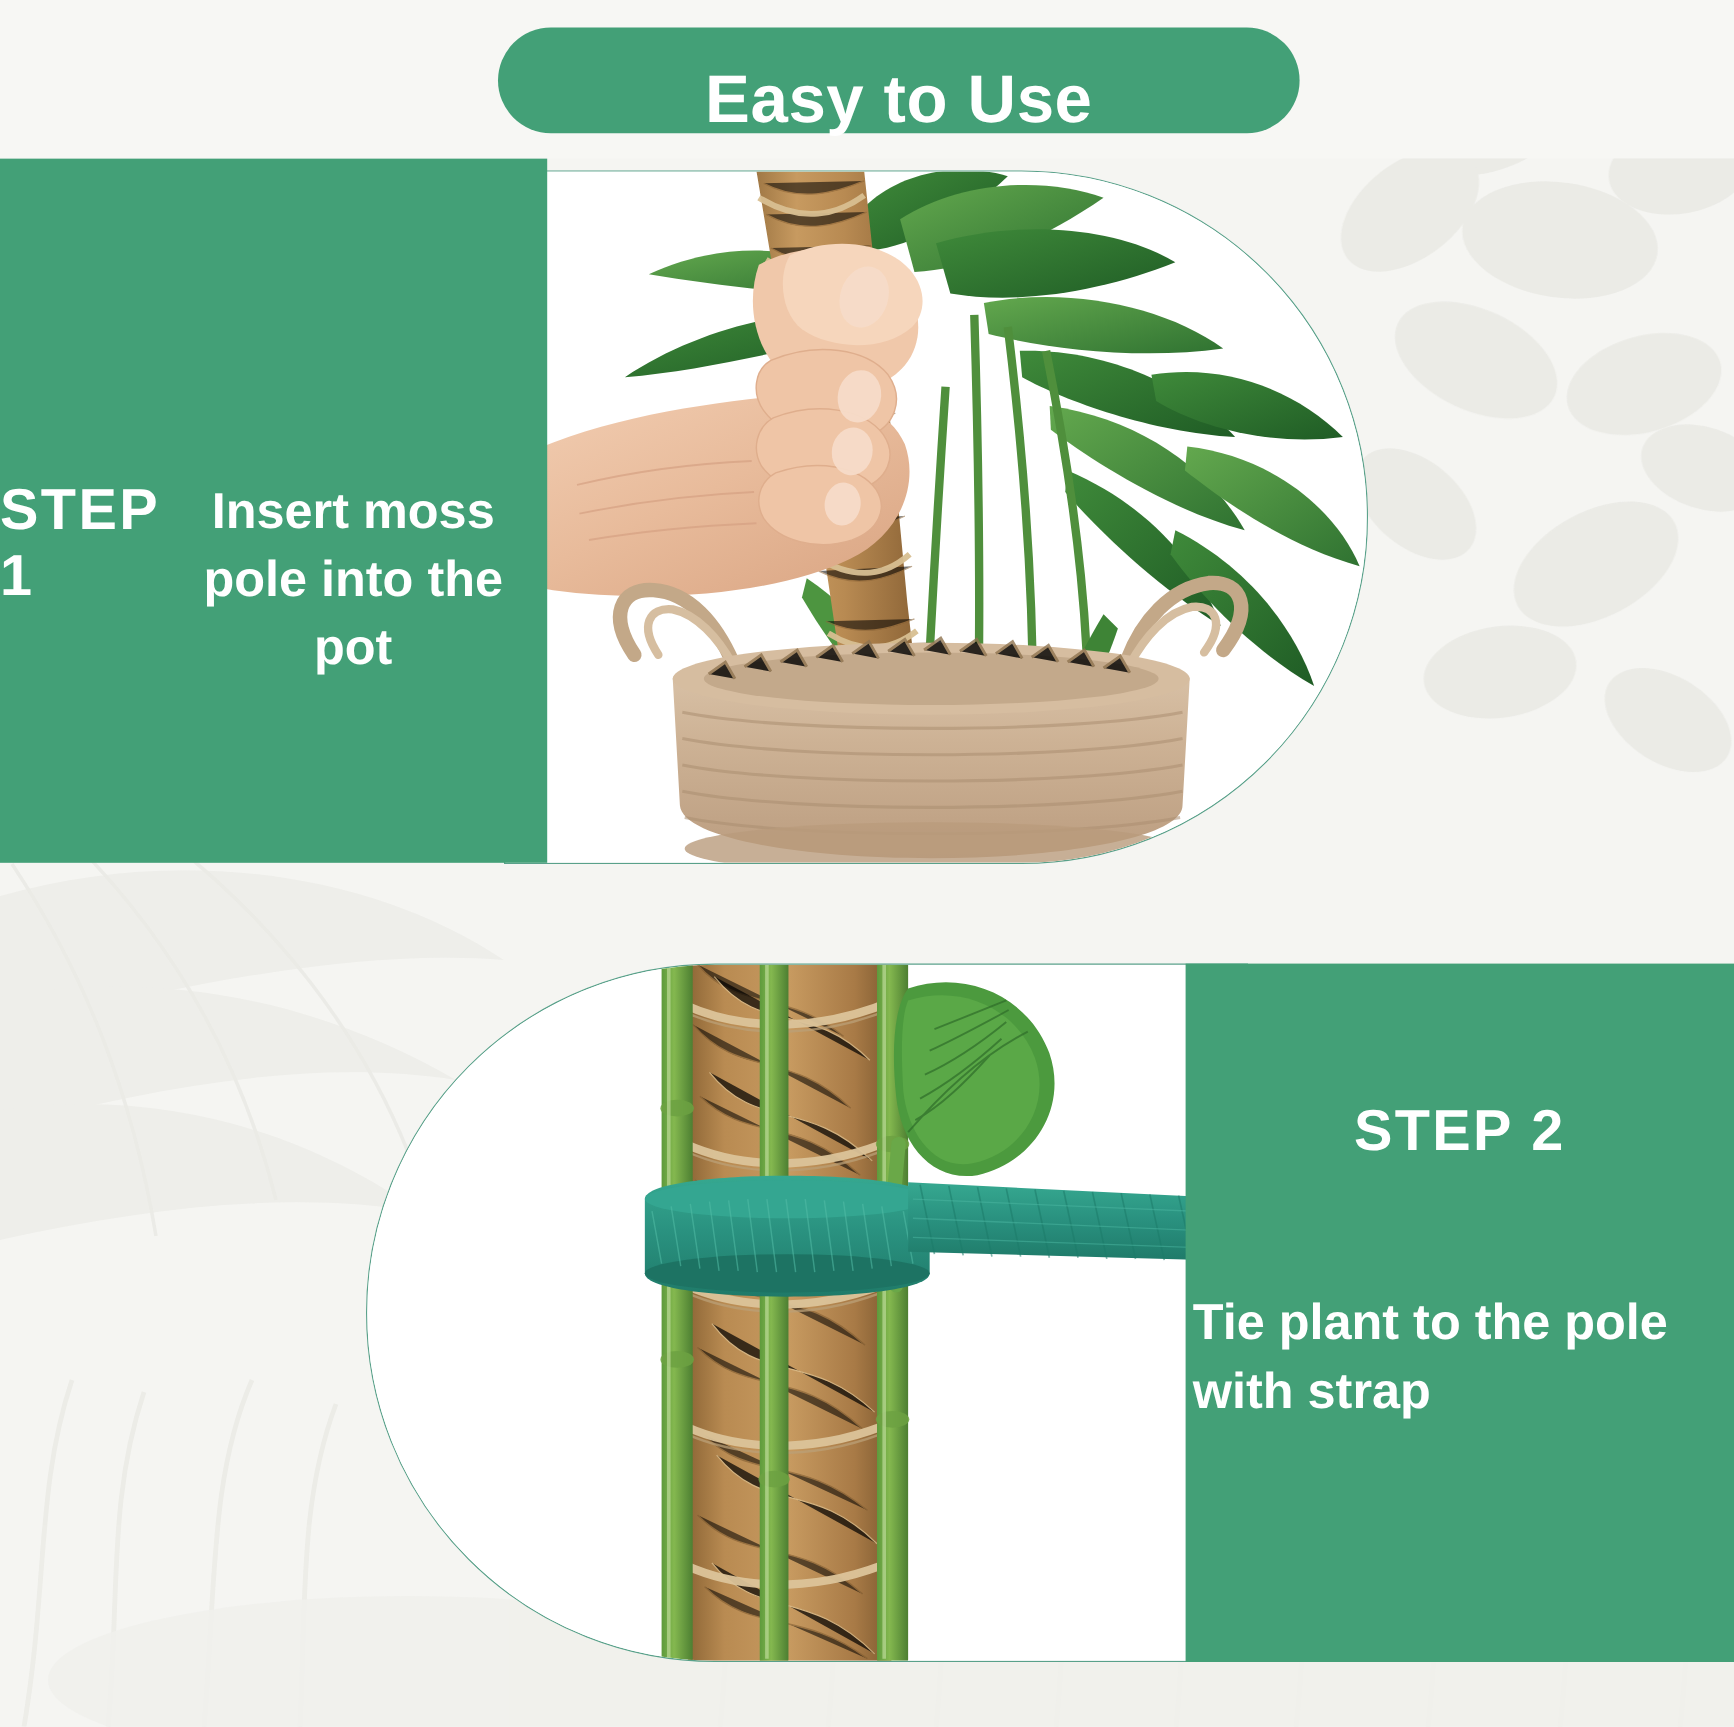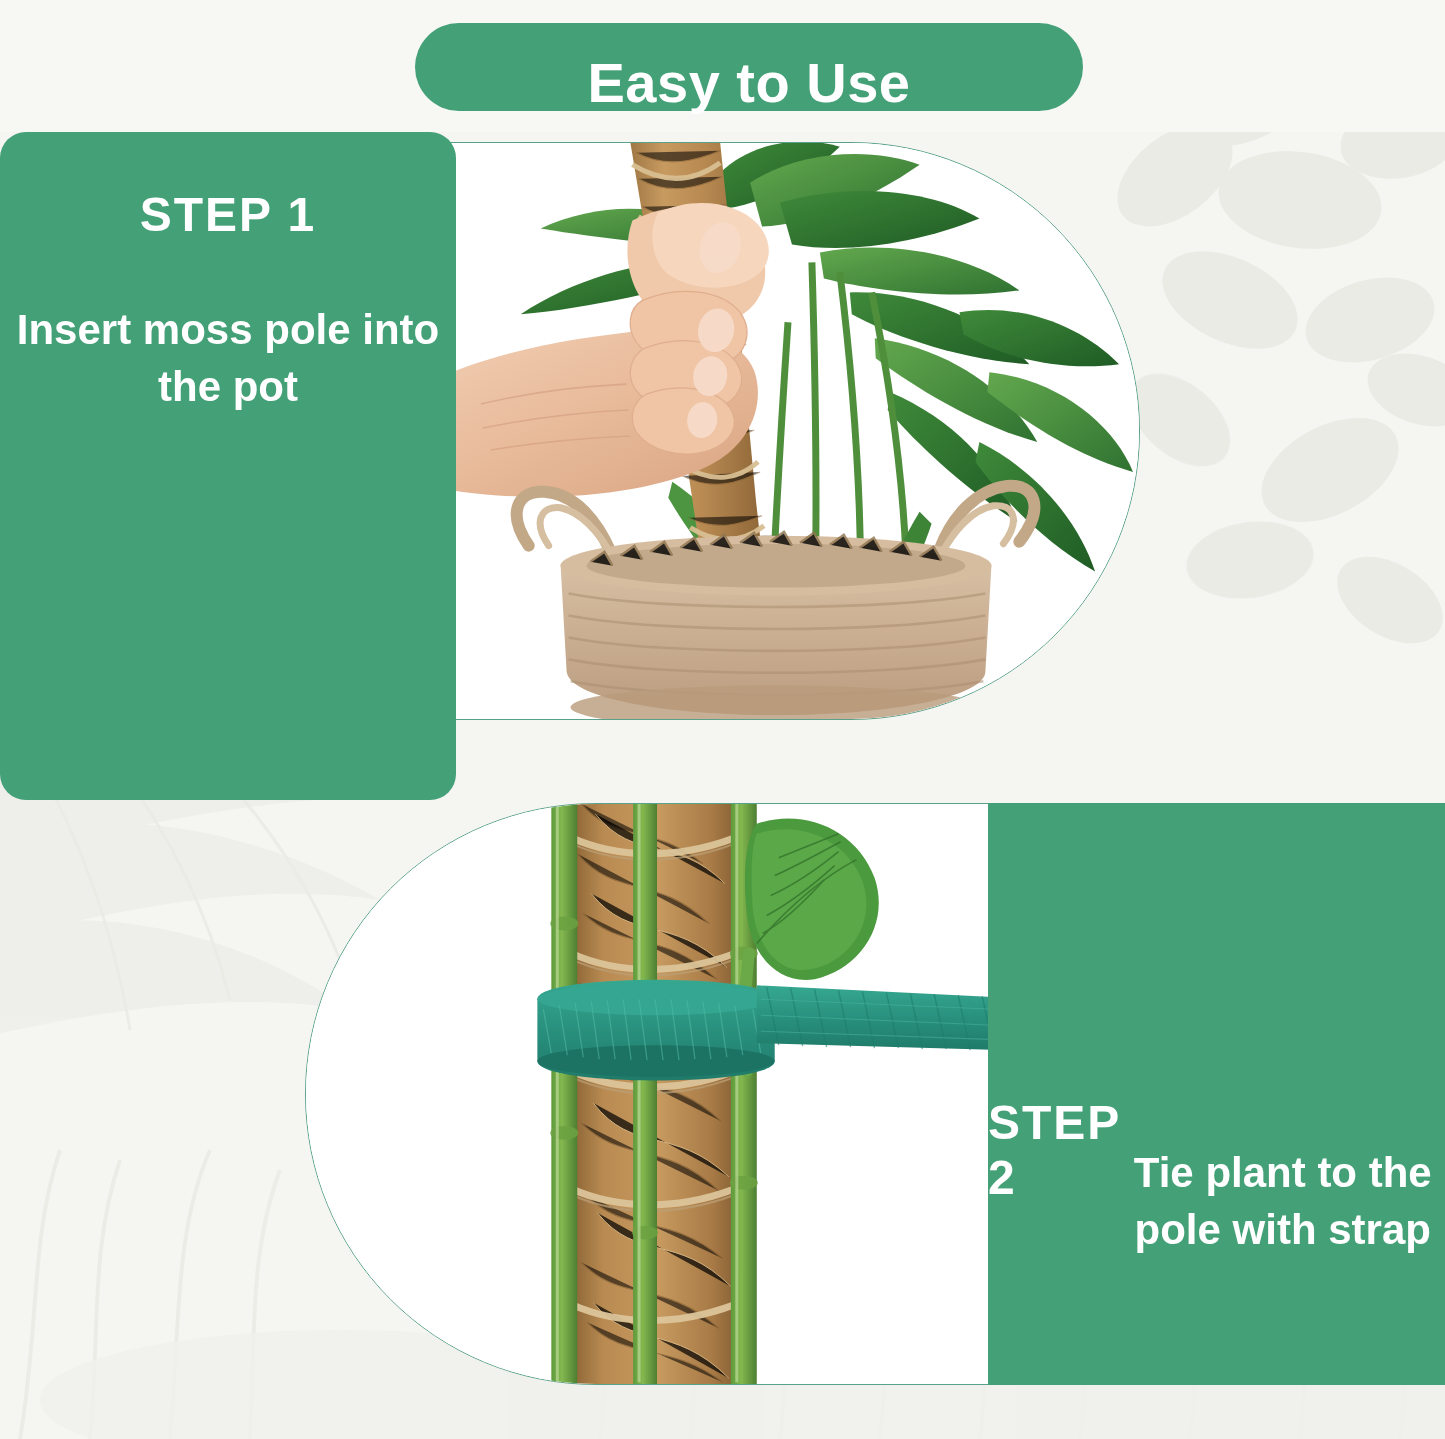--- a/index.html
+++ b/index.html
@@ -35,25 +35,24 @@
   #step1-row { position:absolute; left:0; top:132px; width:1445px; height:600px; z-index:4; }
 
   #step1-photo-panel {
     position:absolute; left:420px; top:10px; width:720px; height:578px;
     background:#ffffff;
     border:1.5px solid #59a18a;
     border-radius:0 289px 289px 0;
     overflow:hidden;
   }
   #step1-text-panel {
-    position:absolute; left:0; top:0; width:456px; height:668px;
+    position:absolute; left:0; top:0; width:456px; height:587px;
     background:#43a077; z-index:3;
-    display:flex; flex-direction:column; align-items:center;
+    display:flex; flex-direction:row; align-items:center;
     padding-top:55px;
-    border-radius:26px;
   }
   #step1-text-panel .step-label {
     color:#ffffff; font-size:48px; font-weight:bold; letter-spacing:2px;
   }
   #step1-text-panel .step-desc {
     color:#ffffff; font-size:42px; font-weight:bold; line-height:1.35;
     text-align:center; margin-top:60px; width:430px;
   }
 
   
@@ -63,29 +62,29 @@
     position:absolute; left:305px; top:8px; width:735px; height:582px;
     background:#ffffff;
     border:1.5px solid #59a18a;
     border-radius:291px 0 0 291px;
     overflow:hidden;
   }
   #step2-text-panel {
     position:absolute; left:988px; top:8px; width:457px; height:582px;
     background:#43a077; z-index:3;
     border-radius:0 0 0 0;
-    display:flex; flex-direction:row; align-items:center;
+    display:flex; flex-direction:column; align-items:center;
     padding-top:112px;
   }
   #step2-text-panel .step-label {
     color:#ffffff; font-size:48px; font-weight:bold; letter-spacing:2px;
   }
   #step2-text-panel .step-desc {
     color:#ffffff; font-size:42px; font-weight:bold; line-height:1.35;
-    text-align:center; margin-top:104px; width:445px;
+    margin-top:104px; width:445px;
   }
 
   .photo-svg { position:absolute; inset:0; width:100%; height:100%; display:block; }
 </style>
 </head>
 <body>
 
 <div id="bg-watermark">
   <svg viewBox="0 0 1445 1439" preserveAspectRatio="none">
     <defs>

